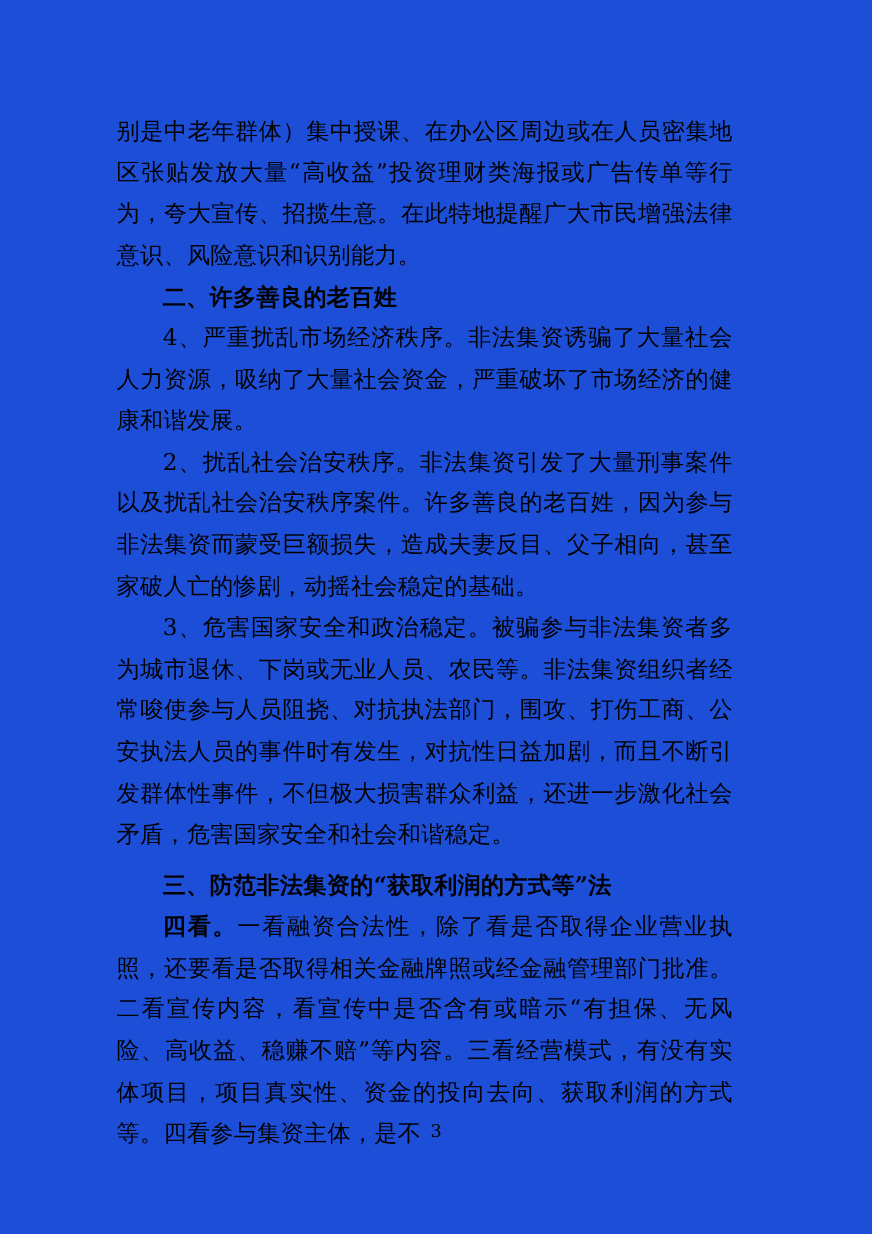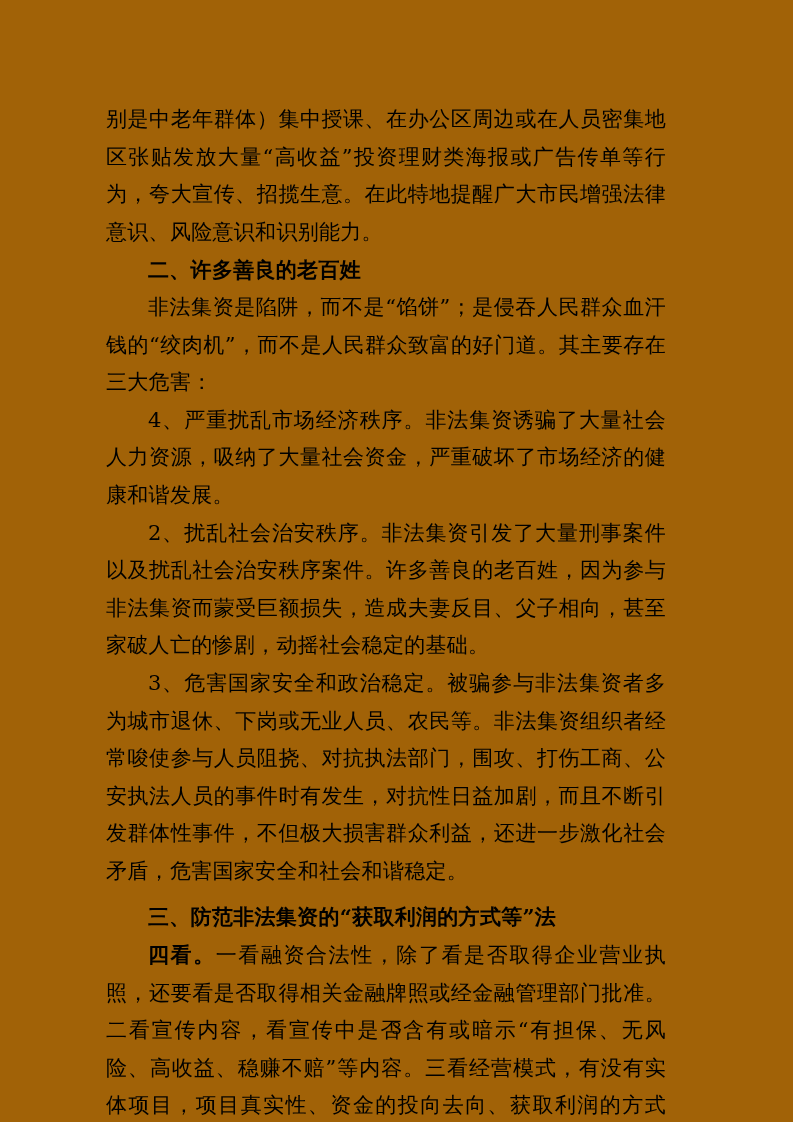--- a/index.html
+++ b/index.html
@@ -8,21 +8,21 @@
     width: 793px;
     height: 1122px;
     position: relative;
     overflow: hidden;
     font-family: "DejaVu Serif", "Liberation Serif", serif;
     color: #000000;
   }
   .page {
     position: absolute;
     inset: 0;
-    background: #a16207;
+    background: #1d4ed8;
   }
   .content {
     position: absolute;
     left: 106px;
     top: 101px;
     width: 560px;
     font-size: 21px;
     line-height: 37.6px;
     text-align: justify;
     letter-spacing: 0.3px;
@@ -59,21 +59,20 @@
 <body>
 
 <div class="page">
 
   <div class="content">
 
     <p class="para no-indent">别是中老年群体）集中授课、在办公区周边或在人员密集地区张贴发放大量“高收益”投资理财类海报或广告传单等行为，夸大宣传、招揽生意。在此特地提醒广大市民增强法律意识、风险意识和识别能力。</p>
 
     <p class="para heading">二、许多善良的老百姓</p>
 
-    <p class="para">非法集资是陷阱，而不是“馅饼”；是侵吞人民群众血汗钱的“绞肉机”，而不是人民群众致富的好门道。其主要存在三大危害：</p>
 
     <p class="para">4、严重扰乱市场经济秩序。非法集资诱骗了大量社会人力资源，吸纳了大量社会资金，严重破坏了市场经济的健康和谐发展。</p>
 
     <p class="para">2、扰乱社会治安秩序。非法集资引发了大量刑事案件以及扰乱社会治安秩序案件。许多善良的老百姓，因为参与非法集资而蒙受巨额损失，造成夫妻反目、父子相向，甚至家破人亡的惨剧，动摇社会稳定的基础。</p>
 
     <p class="para">3、危害国家安全和政治稳定。被骗参与非法集资者多为城市退休、下岗或无业人员、农民等。非法集资组织者经常唆使参与人员阻挠、对抗执法部门，围攻、打伤工商、公安执法人员的事件时有发生，对抗性日益加剧，而且不断引发群体性事件，不但极大损害群众利益，还进一步激化社会矛盾，危害国家安全和社会和谐稳定。</p>
 
     <p class="para heading pre-heading-gap">三、防范非法集资的“获取利润的方式等”法</p>
 
     <p class="para"><span class="inline-bold">四看。</span><span>一看融资合法性，除了看是否取得企业营业执照，还要看是否取得相关金融牌照或经金融管理部门批准。二看宣传内容，看宣传中是否含有或暗示“有担保、无风险、高收益、稳赚不赔”等内容。三看经营模式，有没有实体项目，项目真实性、资金的投向去向、获取利润的方式等。四看参与集资主体，是不</span></p>

